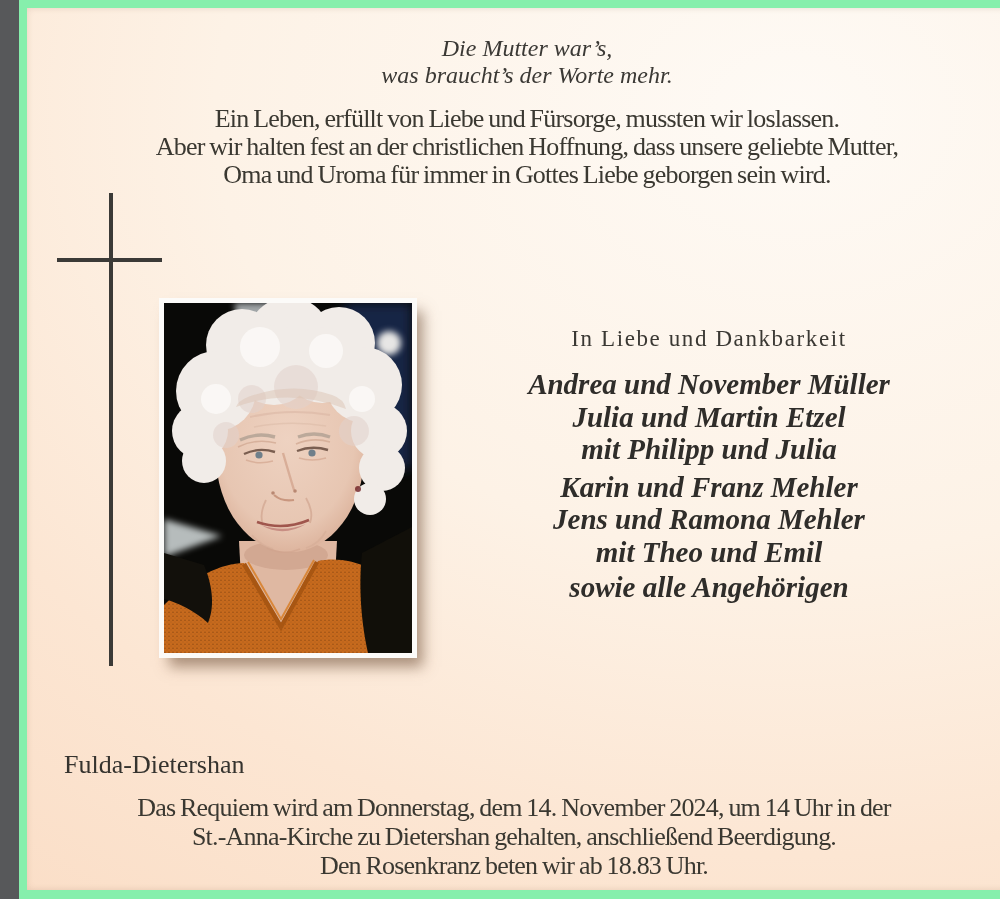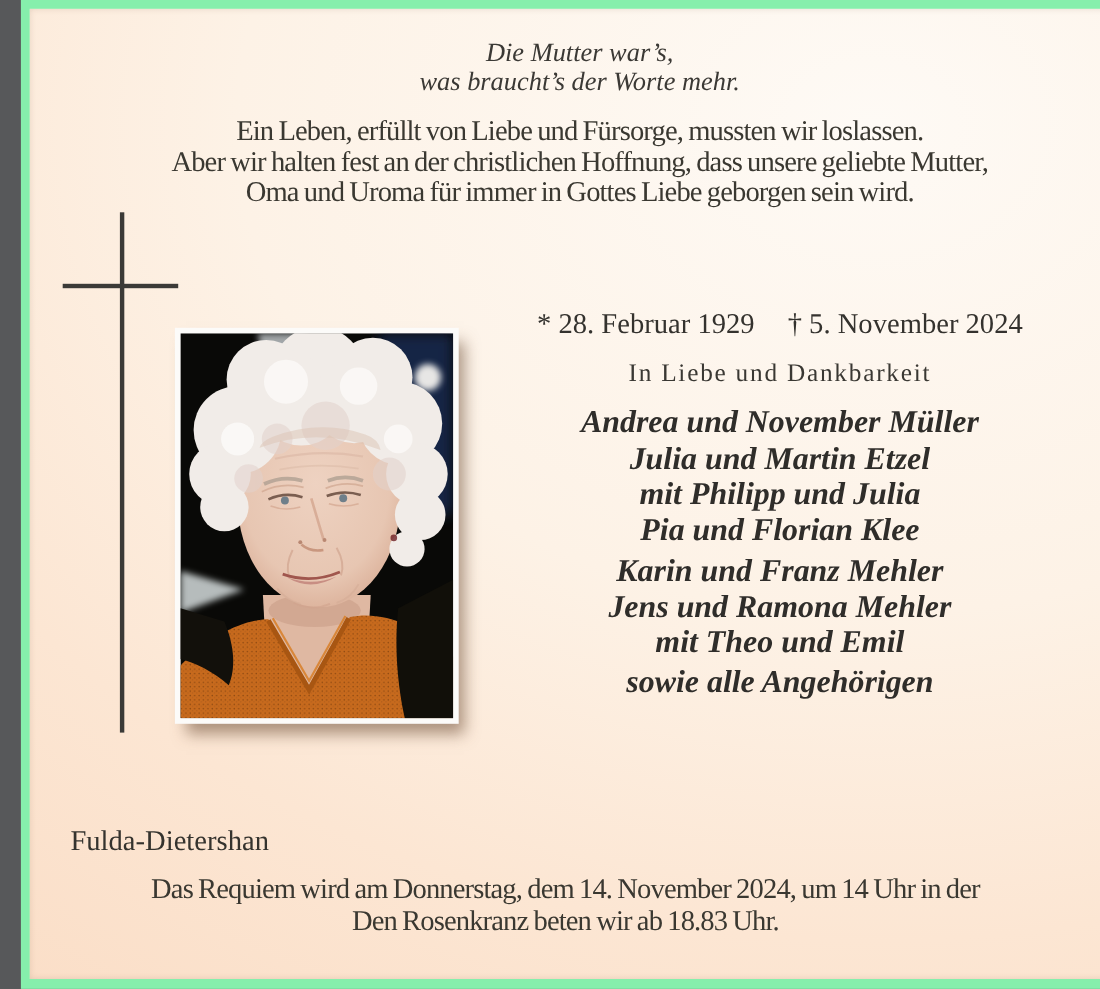--- a/index.html
+++ b/index.html
@@ -164,42 +164,39 @@
         <path d="M80,261 L117,324 L153,259" stroke="#a85612" stroke-width="4.5" fill="none"></path>
         <path d="M84,259 L117,316 L150,257" stroke="#d8822f" stroke-width="2" fill="none" opacity="0.9"></path>
 
         <path d="M0,250 L40,262 C50,286 50,306 44,320 C30,307 12,299 0,296 Z" fill="#12100b"></path>
         <path d="M248,224 L198,250 C194,286 198,324 204,350 L248,350 Z" fill="#110f09"></path>
         <circle cx="194" cy="186" r="3" fill="#6e1f23" opacity="0.8"></circle>
       </svg>
     </div>
 
 
-    <div class="abs dates center">
-      <span class="birth">* 28. Februar 1929</span><span class="death">† 5. November 2024</span>
-    </div>
 
     <div class="abs tribute-heading center">In Liebe und Dankbarkeit</div>
 
     <div class="abs tribute center">
       <div class="tribute-group">
         <div class="tribute-line">Andrea und November Müller</div>
         <div class="tribute-line">Julia und Martin Etzel</div>
         <div class="tribute-line">mit Philipp und Julia</div>
-        <div class="tribute-line">Pia und Florian Klee</div>
       </div>
       <div class="tribute-group last">
         <div class="tribute-line">Karin und Franz Mehler</div>
         <div class="tribute-line">Jens und Ramona Mehler</div>
         <div class="tribute-line">mit Theo und Emil</div>
       </div>
       <div class="tribute-closing">sowie alle Angehörigen</div>
     </div>
 
     <div class="abs place">Fulda-Dietershan</div>
 
     <div class="abs service condensed">
       <div>Das Requiem wird am Donnerstag, dem 14. November 2024, um 14 Uhr in der</div>
+      <div>St.-Anna-Kirche zu Dietershan gehalten, anschließend Beerdigung.</div>
       <div>Den Rosenkranz beten wir ab 18.83 Uhr.</div>
     </div>
 
   </div>
 </div>
 
 </body></html>

